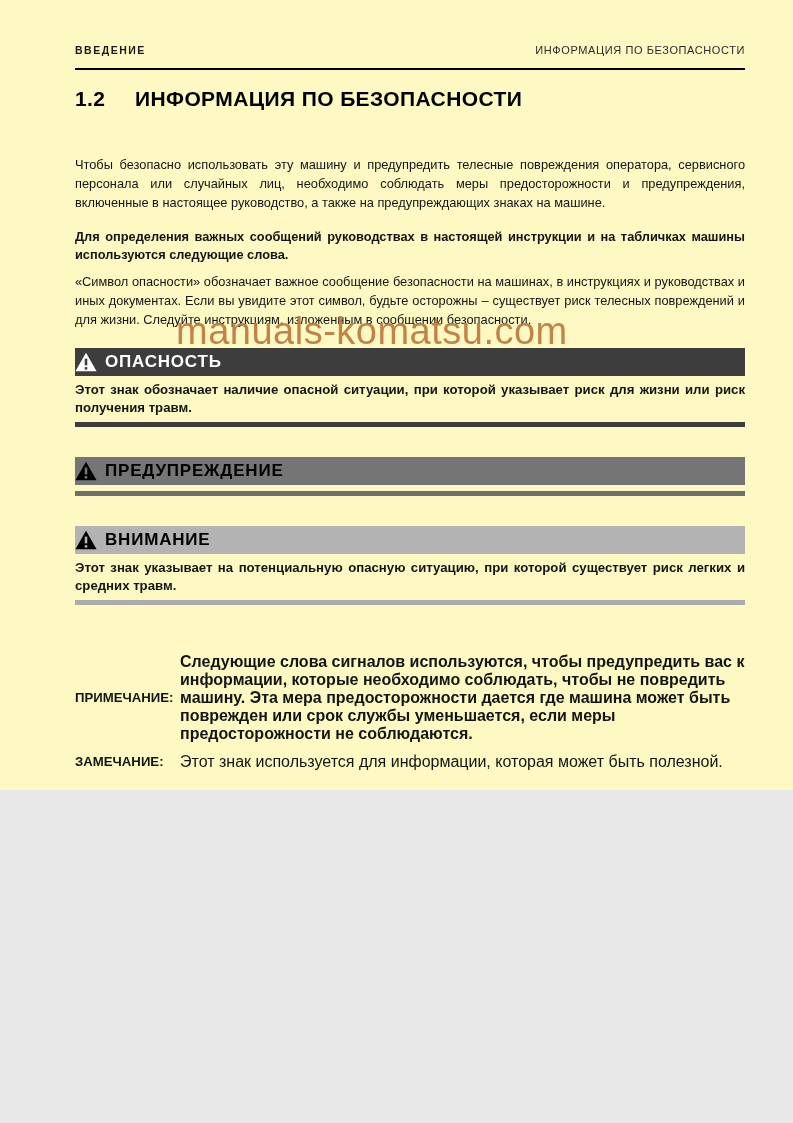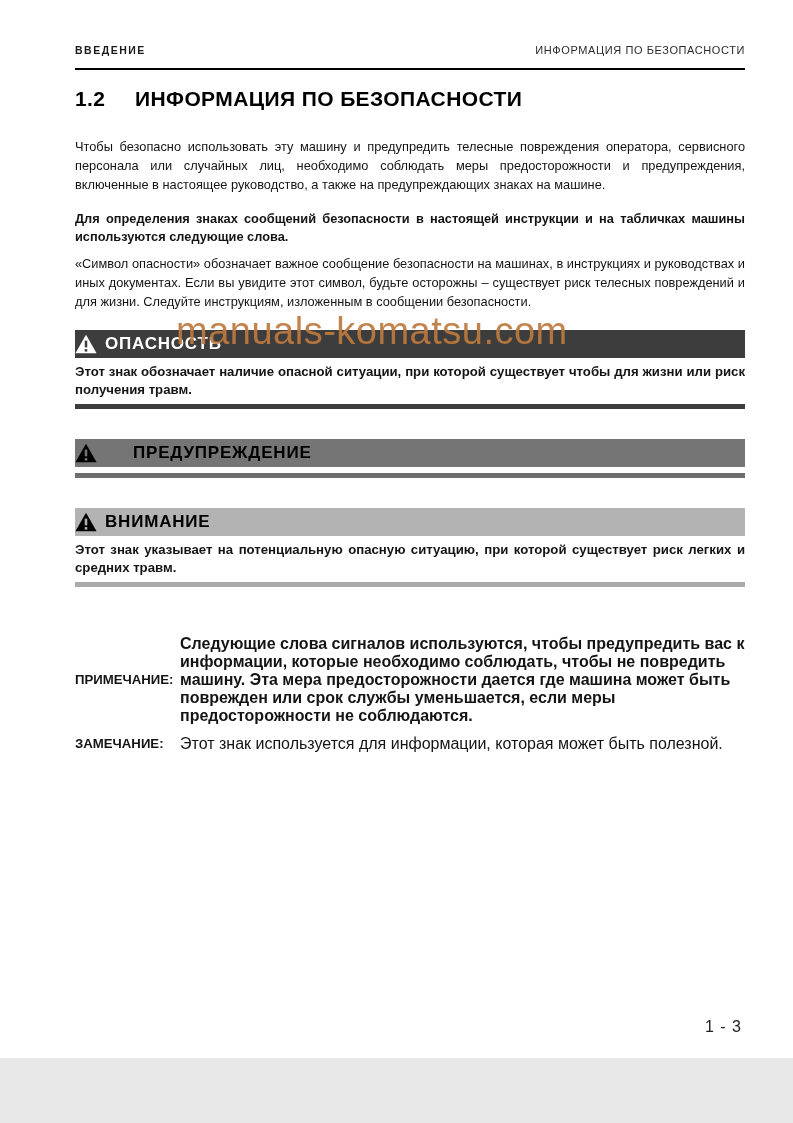--- a/index.html
+++ b/index.html
@@ -1,21 +1,21 @@
 <!DOCTYPE html>
 <html><head>
 <meta charset="utf-8">
 <style>
   * { margin:0; padding:0; box-sizing:border-box; }
   html,body { background:#e8e8e8; }
   .page {
     position:relative;
-    width:793px; height:1058px;
+    width:793px; height:790px;
     margin:0 auto;
-    background:#ffffff;
+    background:#fef9c3;
     font-family:"Liberation Sans", sans-serif;
     color:#111111;
     overflow:hidden;
   }
   .content { padding:0 48px 0 75px; }
 
   
   .runhead {
     padding-top:44px;
     display:flex; justify-content:space-between; align-items:flex-end;
@@ -33,21 +33,21 @@
     margin-top:16px;
     font-size:21px; font-weight:bold; letter-spacing:0.4px; color:#000;
     line-height:25px;
   }
   .chapter-title .num { display:inline-block; width:60px; }
 
   
   .para {
     font-size:12.8px; line-height:19px; text-align:justify; color:#141414;
   }
-  .p1 { margin-top:26px; }
+  .p1 { margin-top:44px; }
   .p2 { margin-top:16px; font-weight:bold; line-height:18px; }
   .p3 { margin-top:8px; }
 
   
   .watermark {
     position:absolute; left:176px; top:310px;
     font-size:38px; font-weight:normal;
     opacity:0.92; white-space:nowrap; pointer-events:none;
     letter-spacing:0.5px;
   }
@@ -103,40 +103,40 @@
 
     <div class="runhead">
       <span class="runhead-left">ВВЕДЕНИЕ</span>
       <span class="runhead-right">ИНФОРМАЦИЯ ПО БЕЗОПАСНОСТИ</span>
     </div>
     <div class="runhead-rule"></div>
 
     <h1 class="chapter-title"><span class="num">1.2</span><span>ИНФОРМАЦИЯ ПО БЕЗОПАСНОСТИ</span></h1>
 
     <p class="para p1">Чтобы безопасно использовать эту машину и предупредить телесные повреждения оператора, сервисного персонала или случайных лиц, необходимо соблюдать меры предосторожности и предупреждения, включенные в настоящее руководство, а также на предупреждающих знаках на машине.</p>
-    <p class="para p2">Для определения знаках сообщений безопасности в настоящей инструкции и на табличках машины используются следующие слова.</p>
+    <p class="para p2">Для определения важных сообщений руководствах в настоящей инструкции и на табличках машины используются следующие слова.</p>
     <p class="para p3">«Символ опасности» обозначает важное сообщение безопасности на машинах, в инструкциях и руководствах и иных документах. Если вы увидите этот символ, будьте осторожны – существует риск телесных повреждений и для жизни. Следуйте инструкциям, изложенным в сообщении безопасности.</p>
 
     <section class="signal signal-danger">
       <div class="signal-bar" style="background: rgb(61, 61, 61); color: rgb(255, 255, 255);">
         <span class="tri">
           <svg viewBox="0 0 26 23">
             <path class="tri-fill" d="M13 0.5 L25.5 22.5 H0.5 Z" style="fill: rgb(255, 255, 255);"></path>
             <rect class="tri-mark" x="11.5" y="7.5" width="3" height="8" style="fill: rgb(61, 61, 61);"></rect>
             <rect class="tri-mark" x="11.5" y="17.5" width="3" height="3" style="fill: rgb(61, 61, 61);"></rect>
           </svg>
         </span>
         <span class="signal-label">ОПАСНОСТЬ</span>
       </div>
-      <p class="signal-desc">Этот знак обозначает наличие опасной ситуации, при которой существует чтобы для жизни или риск получения травм.</p>
+      <p class="signal-desc">Этот знак обозначает наличие опасной ситуации, при которой указывает риск для жизни или риск получения травм.</p>
       <div class="signal-rule" style="background: rgb(61, 61, 61);"></div>
     </section>
 
     <section class="signal signal-warning">
-      <div class="signal-bar" style="background: rgb(117, 117, 117); color: rgb(0, 0, 0); gap: 28px;">
+      <div class="signal-bar" style="background: rgb(117, 117, 117); color: rgb(0, 0, 0);">
         <span class="tri">
           <svg viewBox="0 0 26 23">
             <path class="tri-fill" d="M13 0.5 L25.5 22.5 H0.5 Z" style="fill: rgb(0, 0, 0);"></path>
             <rect class="tri-mark" x="11.5" y="7.5" width="3" height="8" style="fill: rgb(117, 117, 117);"></rect>
             <rect class="tri-mark" x="11.5" y="17.5" width="3" height="3" style="fill: rgb(117, 117, 117);"></rect>
           </svg>
         </span>
         <span class="signal-label">ПРЕДУПРЕЖДЕНИЕ</span>
       </div>
       <div class="signal-rule" style="background: rgb(110, 110, 110);"></div>

